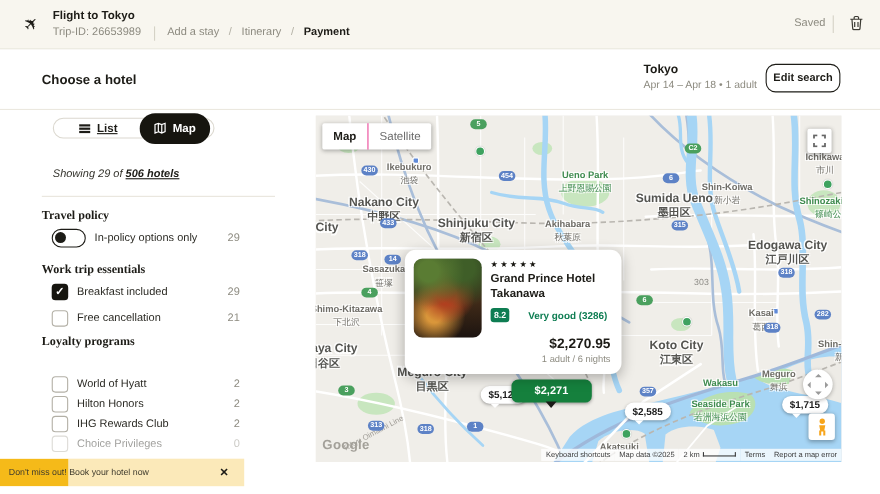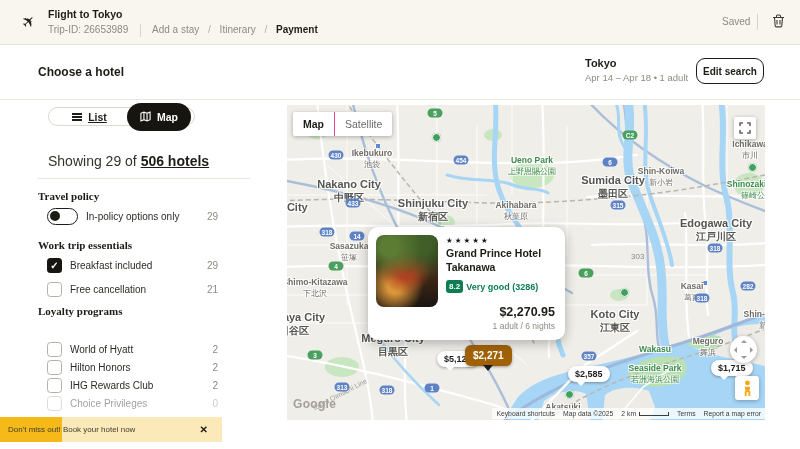--- a/index.html
+++ b/index.html
@@ -30,21 +30,21 @@
             background:#fff;font-size:10px;font-weight:600;display:flex;align-items:center;justify-content:center;cursor:pointer;}
 
   
   .vtoggle{position:absolute;left:48px;top:107px;width:147px;height:19px;background:#fff;border:1px solid #dbd8cf;
            border-radius:20px;display:flex;align-items:center;padding:3px;}
   .seg-list{flex:1;display:flex;align-items:center;justify-content:center;gap:6px;font-size:10.5px;cursor:pointer;}
   .seg-list .lbl{text-decoration:underline;font-weight:600;}
   .list-ic{width:10px;height:2px;background:#1d1c17;box-shadow:0 3px 0 #1d1c17,0 6px 0 #1d1c17;margin-top:-6px;}
   .seg-map{background:#16150f;color:#fff;border-radius:15px;height:28px;padding:0 13px;display:flex;align-items:center;
            gap:6px;font-size:10.5px;font-weight:600;cursor:pointer;}
-  .showing{position:absolute;left:48px;top:153px;font-size:14px;color:#33322b;}
+  .showing{position:absolute;left:48px;top:153px;font-size:10px;color:#33322b;font-style:italic;}
   .showing a{color:#1d1c17;font-weight:700;text-decoration:underline;cursor:pointer;}
   .sb-div{position:absolute;left:38px;top:178px;width:212px;height:1px;background:#e8e5dc;}
   .sb-h{position:absolute;left:38px;font-size:11px;font-weight:600;color:#1d1c17;font-family:Liberation Serif, serif;}
   .sb-row{position:absolute;left:47px;width:171px;height:16px;display:flex;align-items:center;font-size:10px;color:#2c2b25;}
   .sb-row .cnt{position:absolute;right:0;color:#8d8b80;}
   .sb-row .lab{margin-left:8px;}
   .chk{width:15px;height:15px;border-radius:3.5px;flex:0 0 15px;display:flex;align-items:center;justify-content:center;cursor:pointer;}
   .chk.off{background:#fff;border:1px solid #b3b0a6;}
   .chk.on{background:#16150f;color:#fff;font-size:10px;font-weight:700;}
   .switch{width:31px;height:17px;border:1.5px solid #1d1c17;border-radius:9px;background:#fff;position:relative;flex:0 0 31px;cursor:pointer;}
@@ -97,36 +97,36 @@
           box-shadow:0 1px 4px rgba(0,0,0,.3);display:flex;align-items:center;justify-content:center;cursor:pointer;}
   .glogo{position:absolute;left:6px;top:292px;font-size:12px;font-weight:600;color:#a3a099;letter-spacing:.3px;z-index:6;}
   .attr{position:absolute;right:0;bottom:1px;display:flex;align-items:center;z-index:6;font-size:6.8px;color:#3c3c3c;}
   .attr .it{background:rgba(255,255,255,.78);padding:2px 4px;white-space:nowrap;}
   .attr .sbar{display:inline-block;width:30px;height:4px;border-left:1px solid #3c3c3c;border-right:1px solid #3c3c3c;
               border-bottom:1px solid #3c3c3c;margin-left:3px;vertical-align:baseline;}
 
   .pmarker{position:absolute;background:#fff;border-radius:12px;padding:3px 7px;font-size:9px;font-weight:700;color:#1d1d1d;
            box-shadow:0 1px 3px rgba(0,0,0,.35);z-index:4;cursor:pointer;}
   .pmarker:after{content:"";position:absolute;left:9px;bottom:-4px;border:4px solid transparent;border-top-color:#fff;border-bottom:0;}
-  .pmarker.sel{background:#a16207;color:#fff;font-size:10px;padding:5px 8px;border-radius:6px;z-index:5;}
+  .pmarker.sel{background:#15803d;color:#fff;font-size:10px;padding:5px 21px;border-radius:6px;z-index:5;}
   .pmarker.sel:after{left:50%;margin-left:-5px;bottom:-5px;border:5px solid transparent;border-top:6px solid #1b1b18;border-bottom:0;}
 
   .hcard{position:absolute;left:81px;top:122px;width:197px;height:113px;background:#fff;border-radius:10px;z-index:5;
          box-shadow:0 3px 12px rgba(0,0,0,.28);cursor:pointer;}
   .hc-img{position:absolute;left:8px;top:8px;width:62px;height:72px;border-radius:8px;overflow:hidden;
     background:
       radial-gradient(circle at 22% 16%, #5a7c33 0 12%, rgba(0,0,0,0) 42%),
       radial-gradient(circle at 72% 12%, #3f5e28 0 14%, rgba(0,0,0,0) 46%),
       radial-gradient(circle at 48% 46%, #b0401f 0 18%, rgba(0,0,0,0) 52%),
       radial-gradient(circle at 30% 72%, #d9963a 0 10%, rgba(0,0,0,0) 42%),
       linear-gradient(180deg,#24331c 0%,#402a18 55%,#1c1410 100%);}
   .hc-right{position:absolute;left:78px;top:9px;right:8px;}
   .hc-stars{font-size:7.5px;letter-spacing:2px;color:#16150f;}
   .hc-name{font-size:10.5px;font-weight:700;line-height:1.3;margin-top:2px;}
-  .hc-rating{display:flex;align-items:center;gap:3px;margin-top:6px;}
+  .hc-rating{display:flex;align-items:center;gap:17px;margin-top:6px;}
   .hc-badge{background:#0e7d52;color:#fff;font-size:8px;font-weight:700;padding:2px 3px;border-radius:3px;}
   .hc-rtext{color:#0e7d52;font-size:9px;font-weight:600;}
   .hc-price{position:absolute;right:10px;bottom:9px;text-align:right;margin-left:12px;}
   .hc-amount{font-size:12.5px;font-weight:700;}
   .hc-note{font-size:8.5px;color:#8d8b80;margin-top:2px;}
 </style>
 </head>
 <body>
 
 <div class="app">
@@ -320,21 +320,21 @@
     <div class="mlabel small" style="left:85px;top:50px"><span class="en">Ikebukuro</span><span class="ja">池袋</span></div>
     <div class="mlabel city" style="left:62px;top:84px"><span class="en">Nakano City</span><span class="ja">中野区</span></div>
     <div class="mlabel city" style="left:146px;top:103px"><span class="en">Shinjuku City</span><span class="ja">新宿区</span></div>
     <div class="mlabel city" style="left:-16px;top:107px"><span class="en">Suginami City</span><span class="ja">杉並区</span></div>
     <div class="mlabel small" style="left:62px;top:143px"><span class="en">Sasazuka</span><span class="ja">笹塚</span></div>
     <div class="mlabel small" style="left:28px;top:179px"><span class="en">Shimo-Kitazawa</span><span class="ja">下北沢</span></div>
     <div class="mlabel city" style="left:2px;top:217px"><span class="en">Setagaya City</span><span class="ja">世田谷区</span></div>
     <div class="mlabel city" style="left:106px;top:238px"><span class="en">Meguro City</span><span class="ja">目黒区</span></div>
     <div class="mlabel park" style="left:245px;top:57px"><span class="en">Ueno Park</span><span class="ja">上野恩賜公園</span></div>
     <div class="mlabel small" style="left:229px;top:102px"><span class="en">Akihabara</span><span class="ja">秋葉原</span></div>
-    <div class="mlabel city" style="left:326px;top:80px"><span class="en">Sumida City</span><span class="ja">墨田区</span></div>
+    <div class="mlabel city" style="left:326px;top:80px"><span class="en">Sumida Ueno</span><span class="ja">墨田区</span></div>
     <div class="mlabel small" style="left:374px;top:68px"><span class="en">Shin-Koiwa</span><span class="ja">新小岩</span></div>
     <div class="mlabel small" style="left:463px;top:41px"><span class="en">Ichikawa</span><span class="ja">市川</span></div>
     <div class="mlabel park" style="left:470px;top:81px"><span class="en">Shinozaki Park</span><span class="ja">篠崎公園</span></div>
     <div class="mlabel city" style="left:429px;top:123px"><span class="en">Edogawa City</span><span class="ja">江戸川区</span></div>
     <div class="mlabel city" style="left:328px;top:214px"><span class="en">Koto City</span><span class="ja">江東区</span></div>
     <div class="mlabel small" style="left:405px;top:183px"><span class="en">Kasai</span><span class="ja">葛西</span></div>
     <div class="mlabel small" style="left:484px;top:211px"><span class="en">Shin-Urayasu</span><span class="ja">新浦安</span></div>
     <div class="mlabel small" style="left:421px;top:238px"><span class="en">Meguro</span><span class="ja">舞浜</span></div>
     <div class="mlabel park wrap" style="left:368px;top:256px"><span class="en">Wakasu Seaside Park</span><span class="ja">若洲海浜公園</span></div>
     <div class="mlabel small" style="left:276px;top:300px"><span class="en">Akatsuki</span></div>

